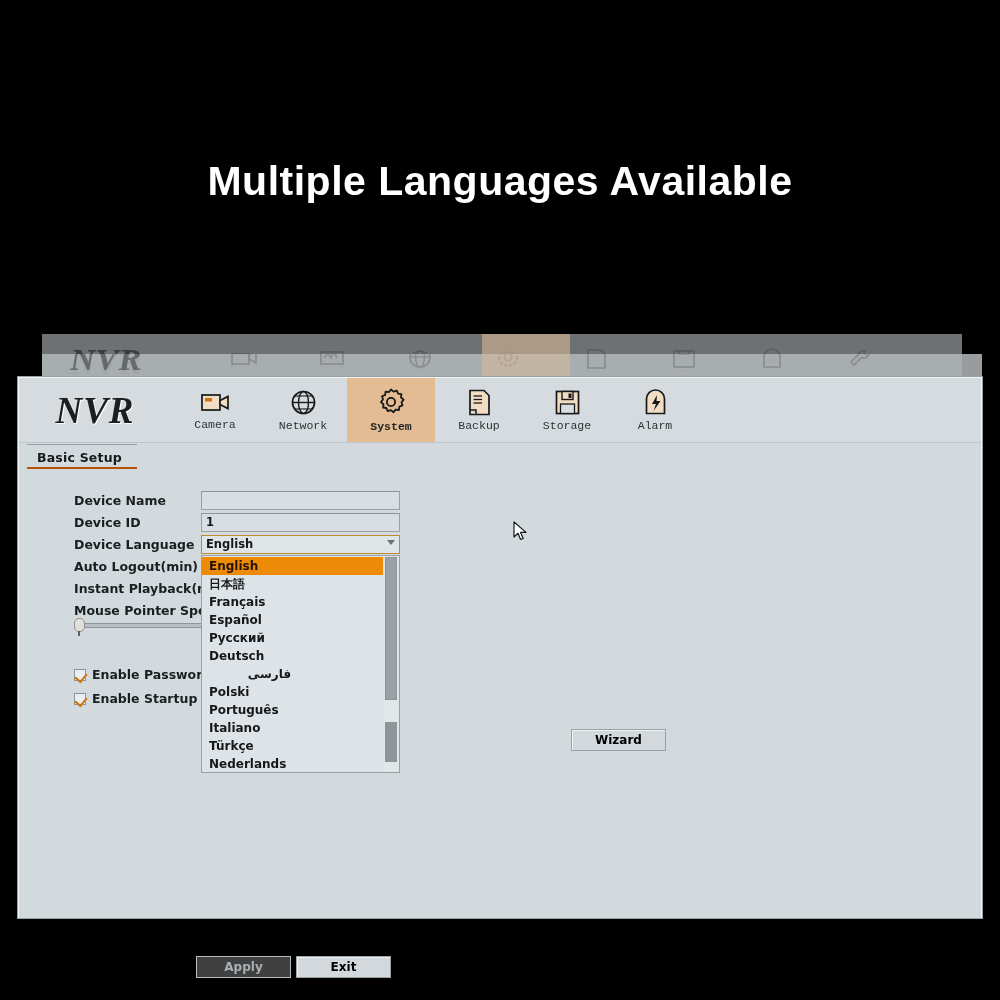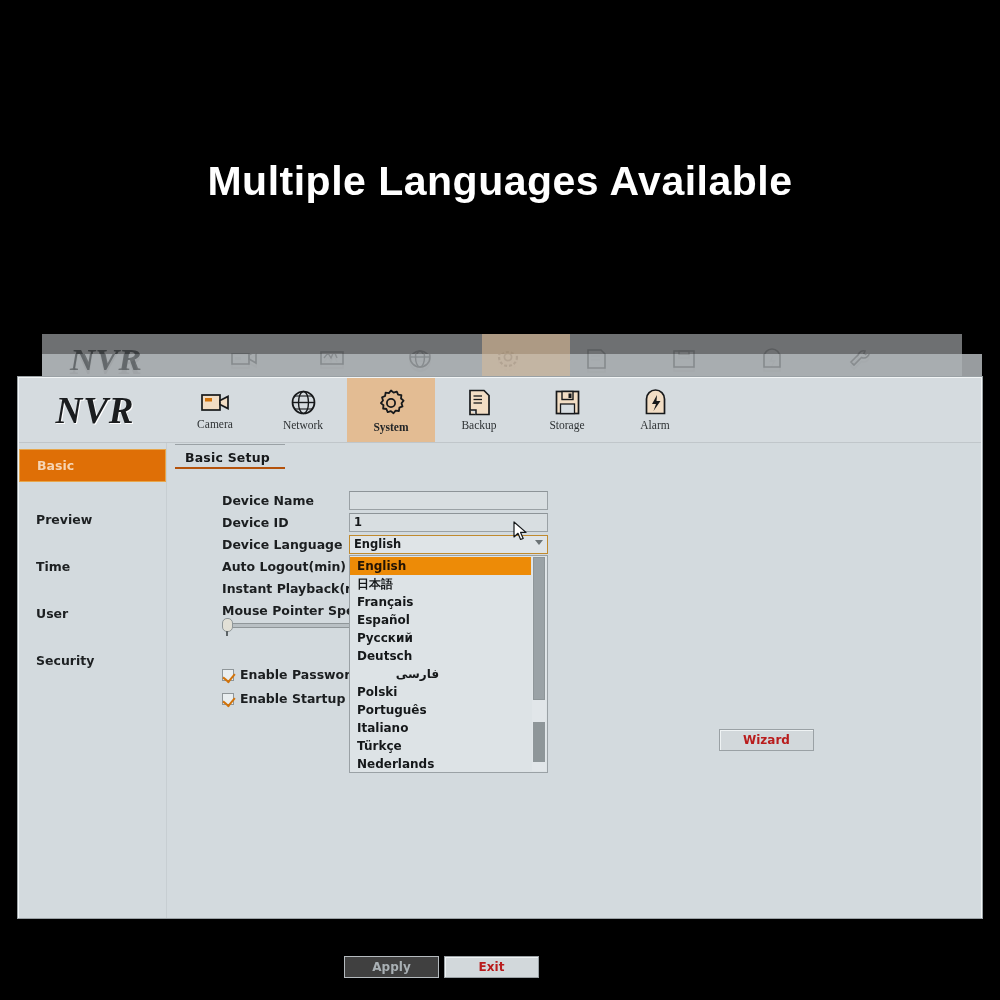--- a/index.html
+++ b/index.html
@@ -68,21 +68,21 @@
     text-shadow: 1px 1px 0 #ffffff;
     letter-spacing: 1px;
   }
   .navitem {
     width: 88px; display: flex; flex-direction: column;
     align-items: center; justify-content: center; gap: 3px;
     cursor: default;
   }
   .navitem .lbl {
     font-size: 11.5px; color: #2e3234;
-    font-family: Liberation Serif, serif;
+    font-family: Liberation Mono, monospace;
     text-align: center;
   }
   .navitem.active { background: #e3bc93; }
   .navitem.active .lbl { font-weight: bold; color: #232628; }
   .navitem svg { display: block; }
 
   
   .body { display: flex; height: calc(541px - 66px); }
 
   
@@ -221,21 +221,21 @@
     font-size: 12.5px; font-weight: bold; color: #1b1e20; white-space: nowrap;
   }
 
   
   .btn {
     position: absolute;
     width: 95px; height: 22px;
     background: #d2d8db;
     border: 1px solid #9aa1a5;
     box-shadow: inset 1px 1px 0 #eff3f4;
-    font-size: 12px; font-weight: bold; color: #b91c1c;
+    font-size: 12px; font-weight: bold; color: #000000;
     display: flex; align-items: center; justify-content: center;
     font-family: "DejaVu Sans", sans-serif;
   }
   .btn.disabled { color: #a9b0b4; border-color: #b5bbbf; box-shadow: none; background: #404040; }
   #wizard-btn { left: 552px; top: 286px; }
   #apply-btn { left: 177px; top: 513px; }
   #exit-btn  { left: 277px; top: 513px; }
 
   
   .cursor { position: absolute; z-index: 60; pointer-events: none; }
@@ -397,37 +397,20 @@
               <path d="M14 6 l-5 9 h4 l-2.5 7 7 -10 h-4 z" fill="#17191b"></path>
             </svg>
         </span>
         <span class="lbl">Alarm</span>
       </div>
 
     </div>
 
     <div class="body">
 
-      <div class="sidebar">
-        <div class="side-item active">
-          <span>Basic</span>
-        </div>
-        <div class="side-item" style="margin-top:20px;">
-          <span>Preview</span>
-        </div>
-        <div class="side-item" style="margin-top:12px;">
-          <span>Time</span>
-        </div>
-        <div class="side-item" style="margin-top:12px;">
-          <span>User</span>
-        </div>
-        <div class="side-item" style="margin-top:12px;">
-          <span>Security</span>
-        </div>
-      </div>
 
       <div class="content">
 
         <div class="tab-topline"></div>
         <div class="tabstrip">
           <span class="tlabel">Basic Setup</span>
         </div>
         <div class="tab-underline"></div>
 
         <div class="form">

